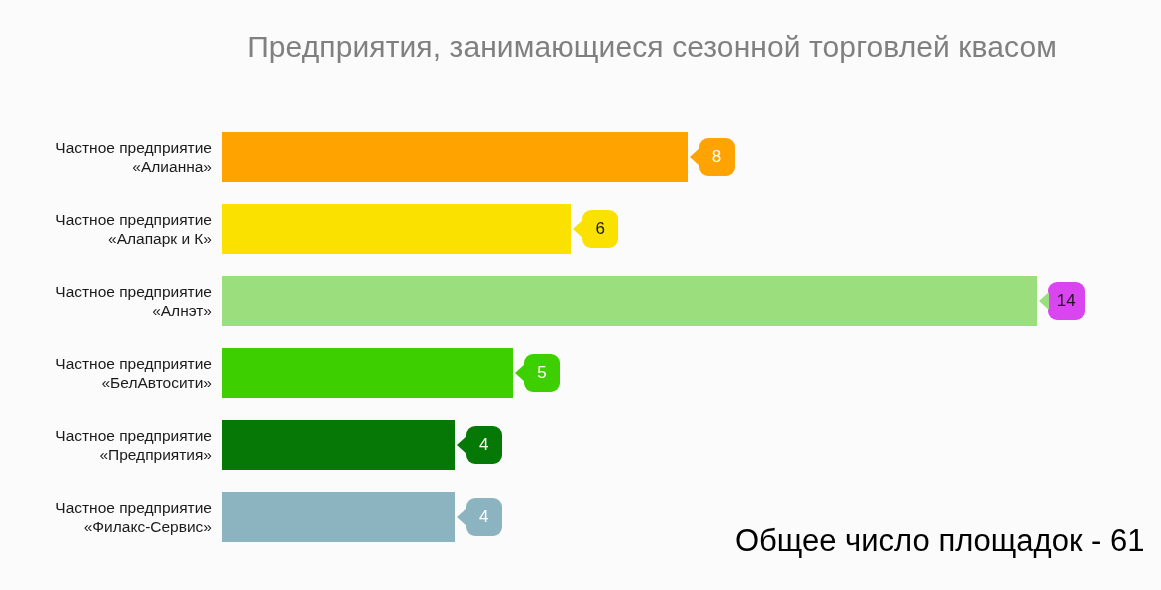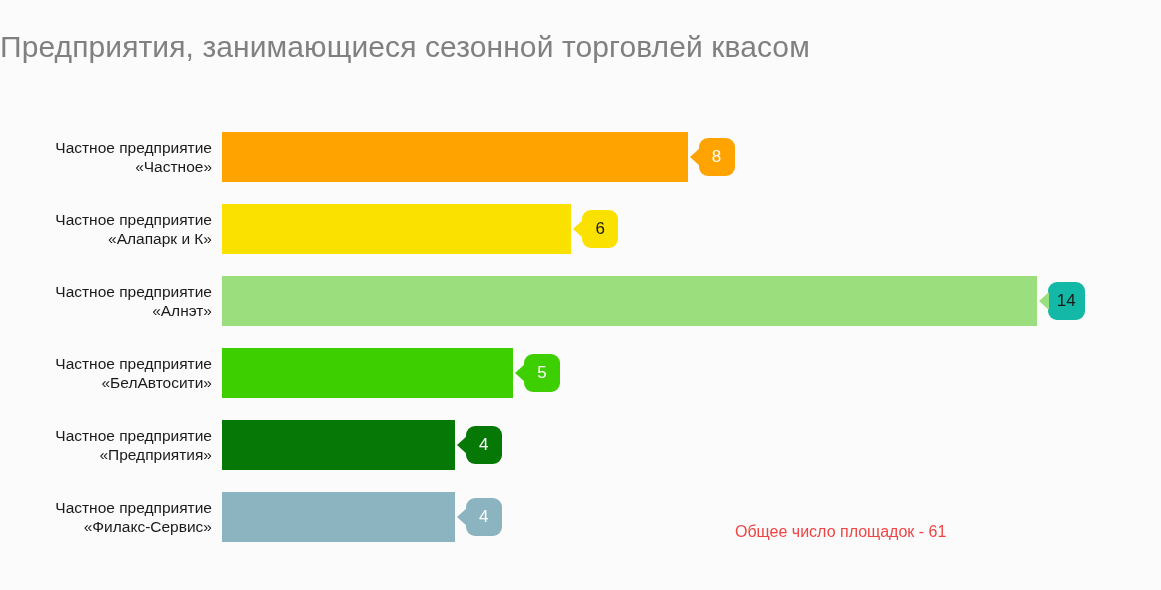--- a/index.html
+++ b/index.html
@@ -19,21 +19,21 @@
     position: absolute;
     inset: 0;
   }
 
   
   .chart-title {
     position: absolute;
     left: 0;
     top: 30px;
     width: 1057px;
-    text-align: left;
+    text-align: right;
     font-size: 30px;
     color: #808080;
     letter-spacing: 0.1px;
     white-space: nowrap;
   }
 
   
   .plot-area {
     position: absolute;
     left: 0;
@@ -101,37 +101,37 @@
     border-bottom: 9px solid transparent;
     border-right: 10px solid currentColor;
   }
   .callout .val { position: relative; z-index: 1; }
 
   
   .footer-note {
     position: absolute;
     left: 735px;
     top: 523px;
-    font-size: 16px;
-    color: #ef4444;
+    font-size: 31px;
+    color: #000000;
     white-space: nowrap;
   }
 </style>
 </head>
 <body style="background: rgb(251, 251, 251);">
 
 <div id="chart-root">
 
   <div class="chart-title">Предприятия, занимающиеся сезонной торговлей квасом</div>
 
   <div class="plot-area">
       <div class="bar-row" style="top: 0px;">
         <div class="cat-label">
           <span>Частное предприятие</span>
-          <span>«Частное»</span>
+          <span>«Алианна»</span>
         </div>
         <div class="bar" style="width: 465.6px; background: rgb(255, 163, 0);"></div>
         <div class="callout" style="left: 698.6px; background: rgb(255, 163, 0); color: rgb(255, 163, 0);">
           <span class="val" style="color: rgb(255, 255, 255);">8</span>
         </div>
       </div>
       <div class="bar-row" style="top: 72px;">
         <div class="cat-label">
           <span>Частное предприятие</span>
           <span>«Алапарк и К»</span>
@@ -140,21 +140,21 @@
         <div class="callout" style="left: 582.2px; background: rgb(250, 225, 0); color: rgb(250, 225, 0);">
           <span class="val" style="color: rgb(26, 26, 26);">6</span>
         </div>
       </div>
       <div class="bar-row" style="top: 144px;">
         <div class="cat-label">
           <span>Частное предприятие</span>
           <span>«Алнэт»</span>
         </div>
         <div class="bar" style="width: 814.8px; background: rgb(155, 222, 126);"></div>
-        <div class="callout" style="left: 1047.8px; background: #14b8a6; color: rgb(155, 222, 126);">
+        <div class="callout" style="left: 1047.8px; background: #d946ef; color: rgb(155, 222, 126);">
           <span class="val" style="color: rgb(26, 26, 26);">14</span>
         </div>
       </div>
       <div class="bar-row" style="top: 216px;">
         <div class="cat-label">
           <span>Частное предприятие</span>
           <span>«БелАвтосити»</span>
         </div>
         <div class="bar" style="width: 291px; background: rgb(62, 207, 0);"></div>
         <div class="callout" style="left: 524px; background: rgb(62, 207, 0); color: rgb(62, 207, 0);">

